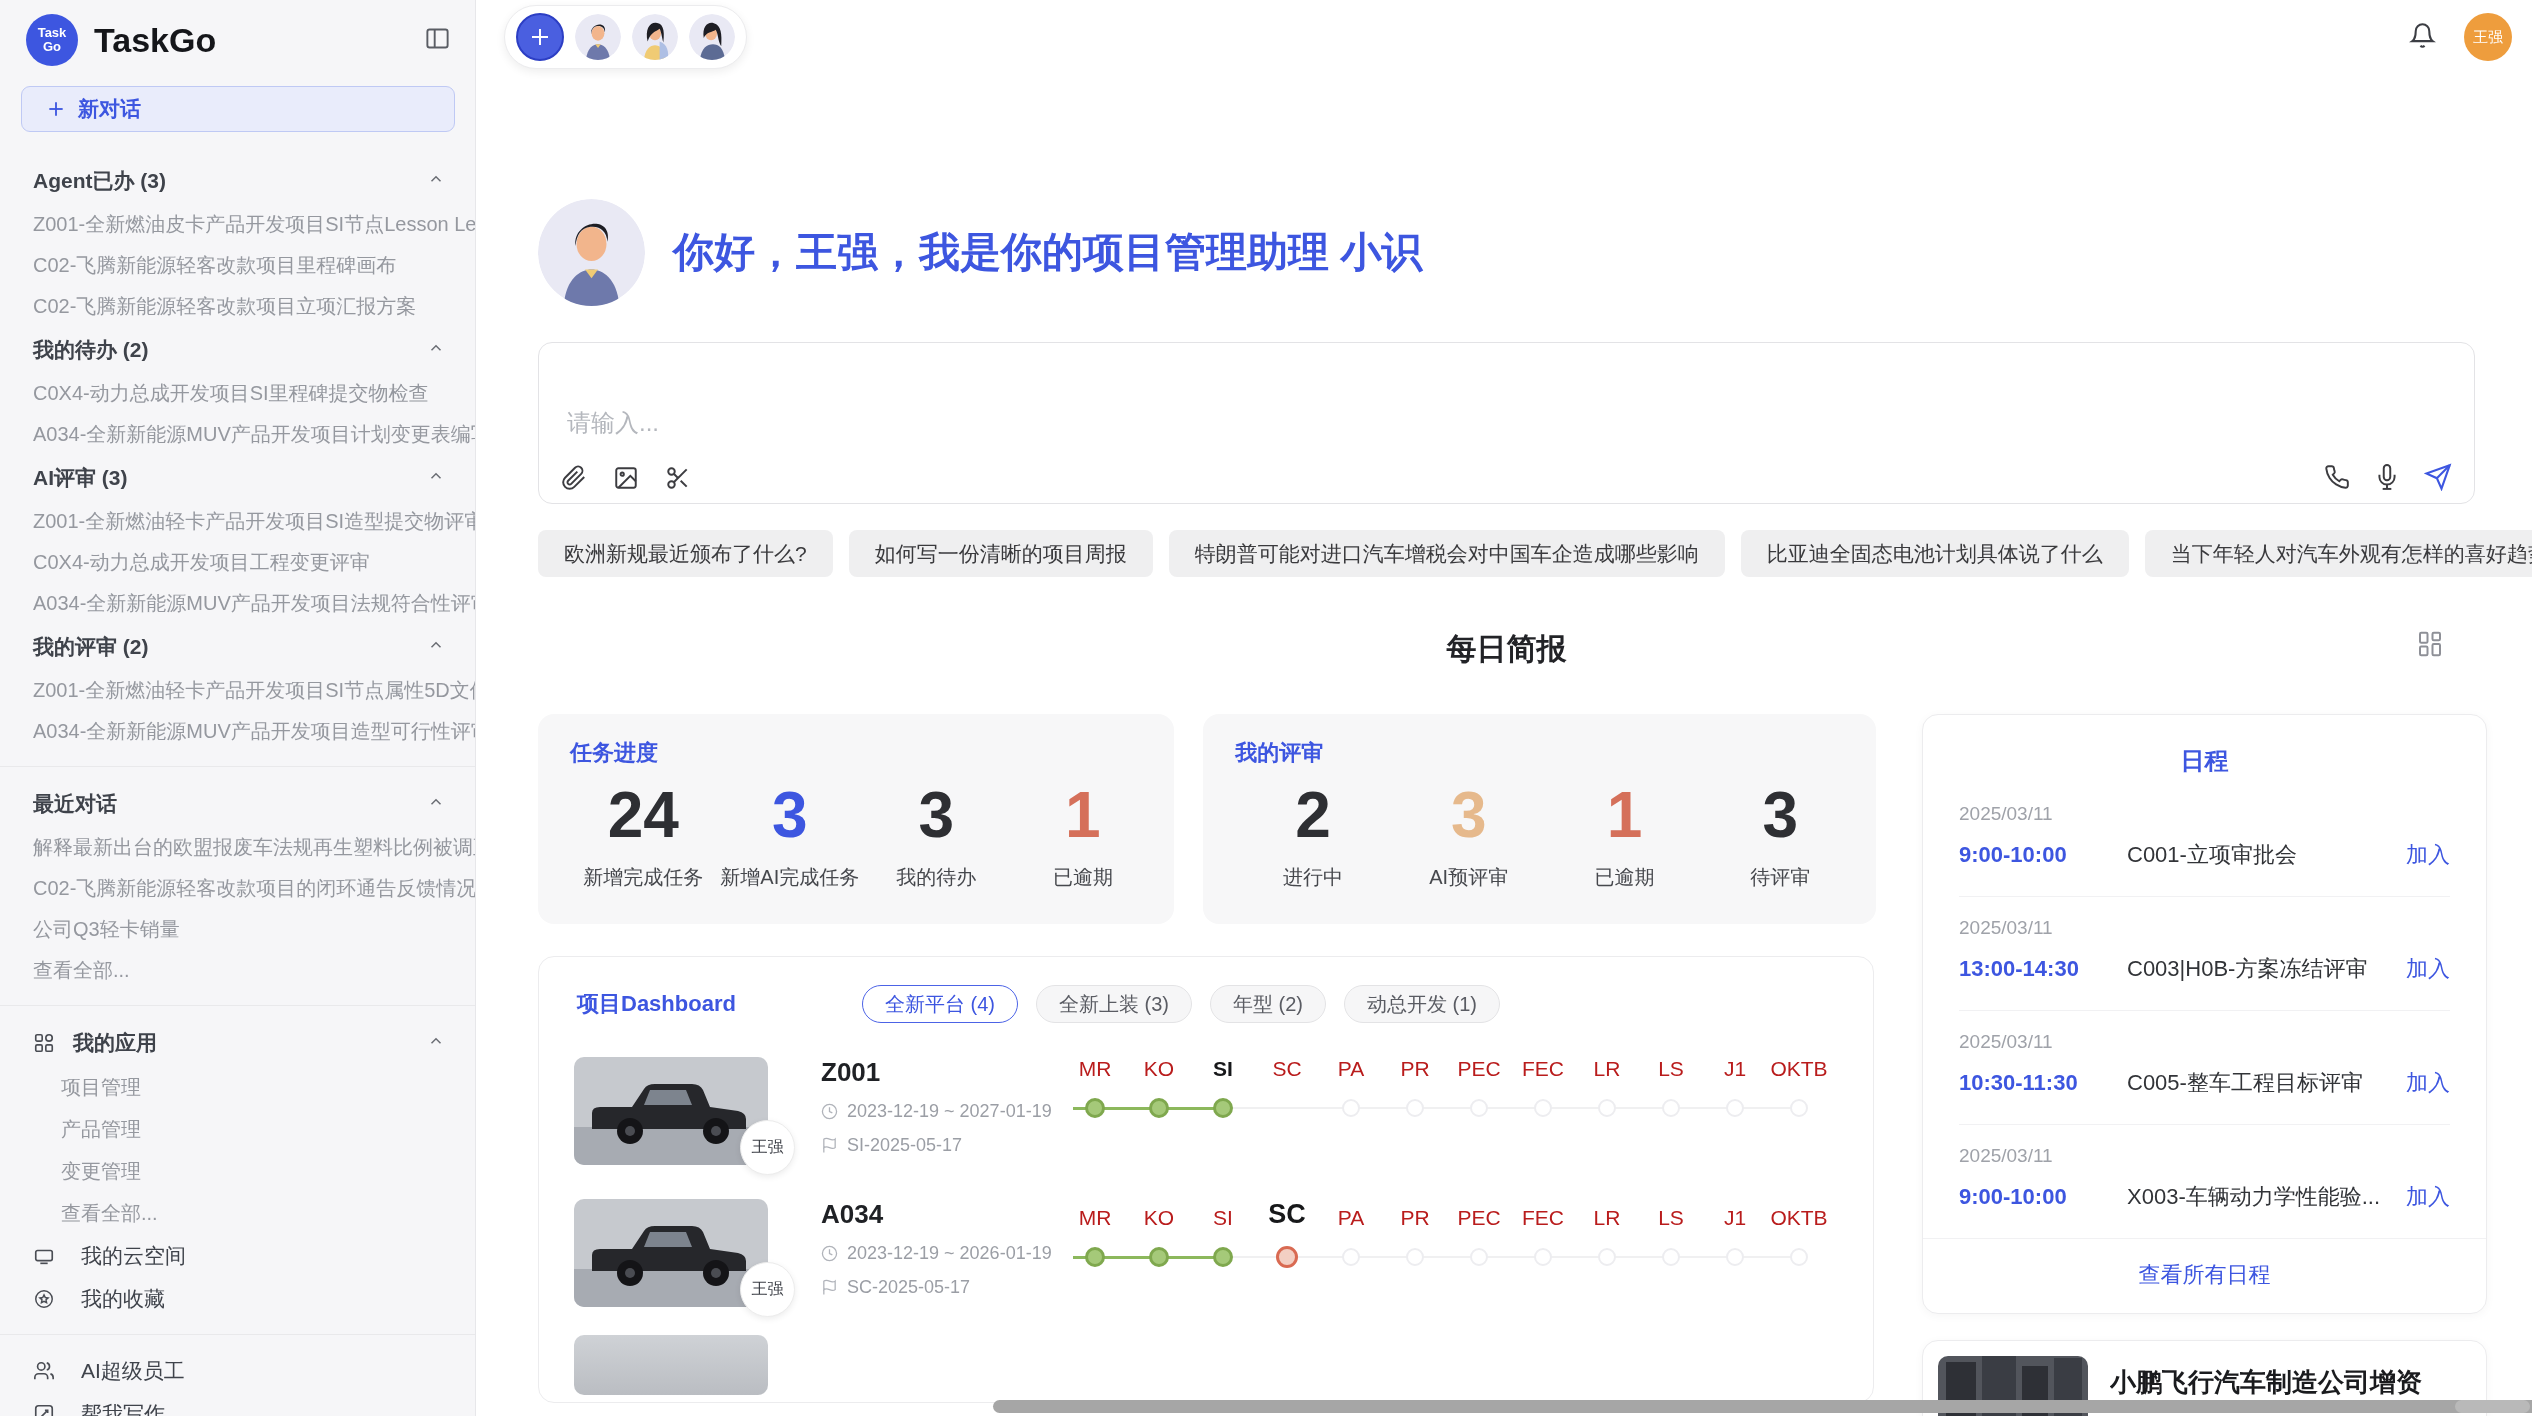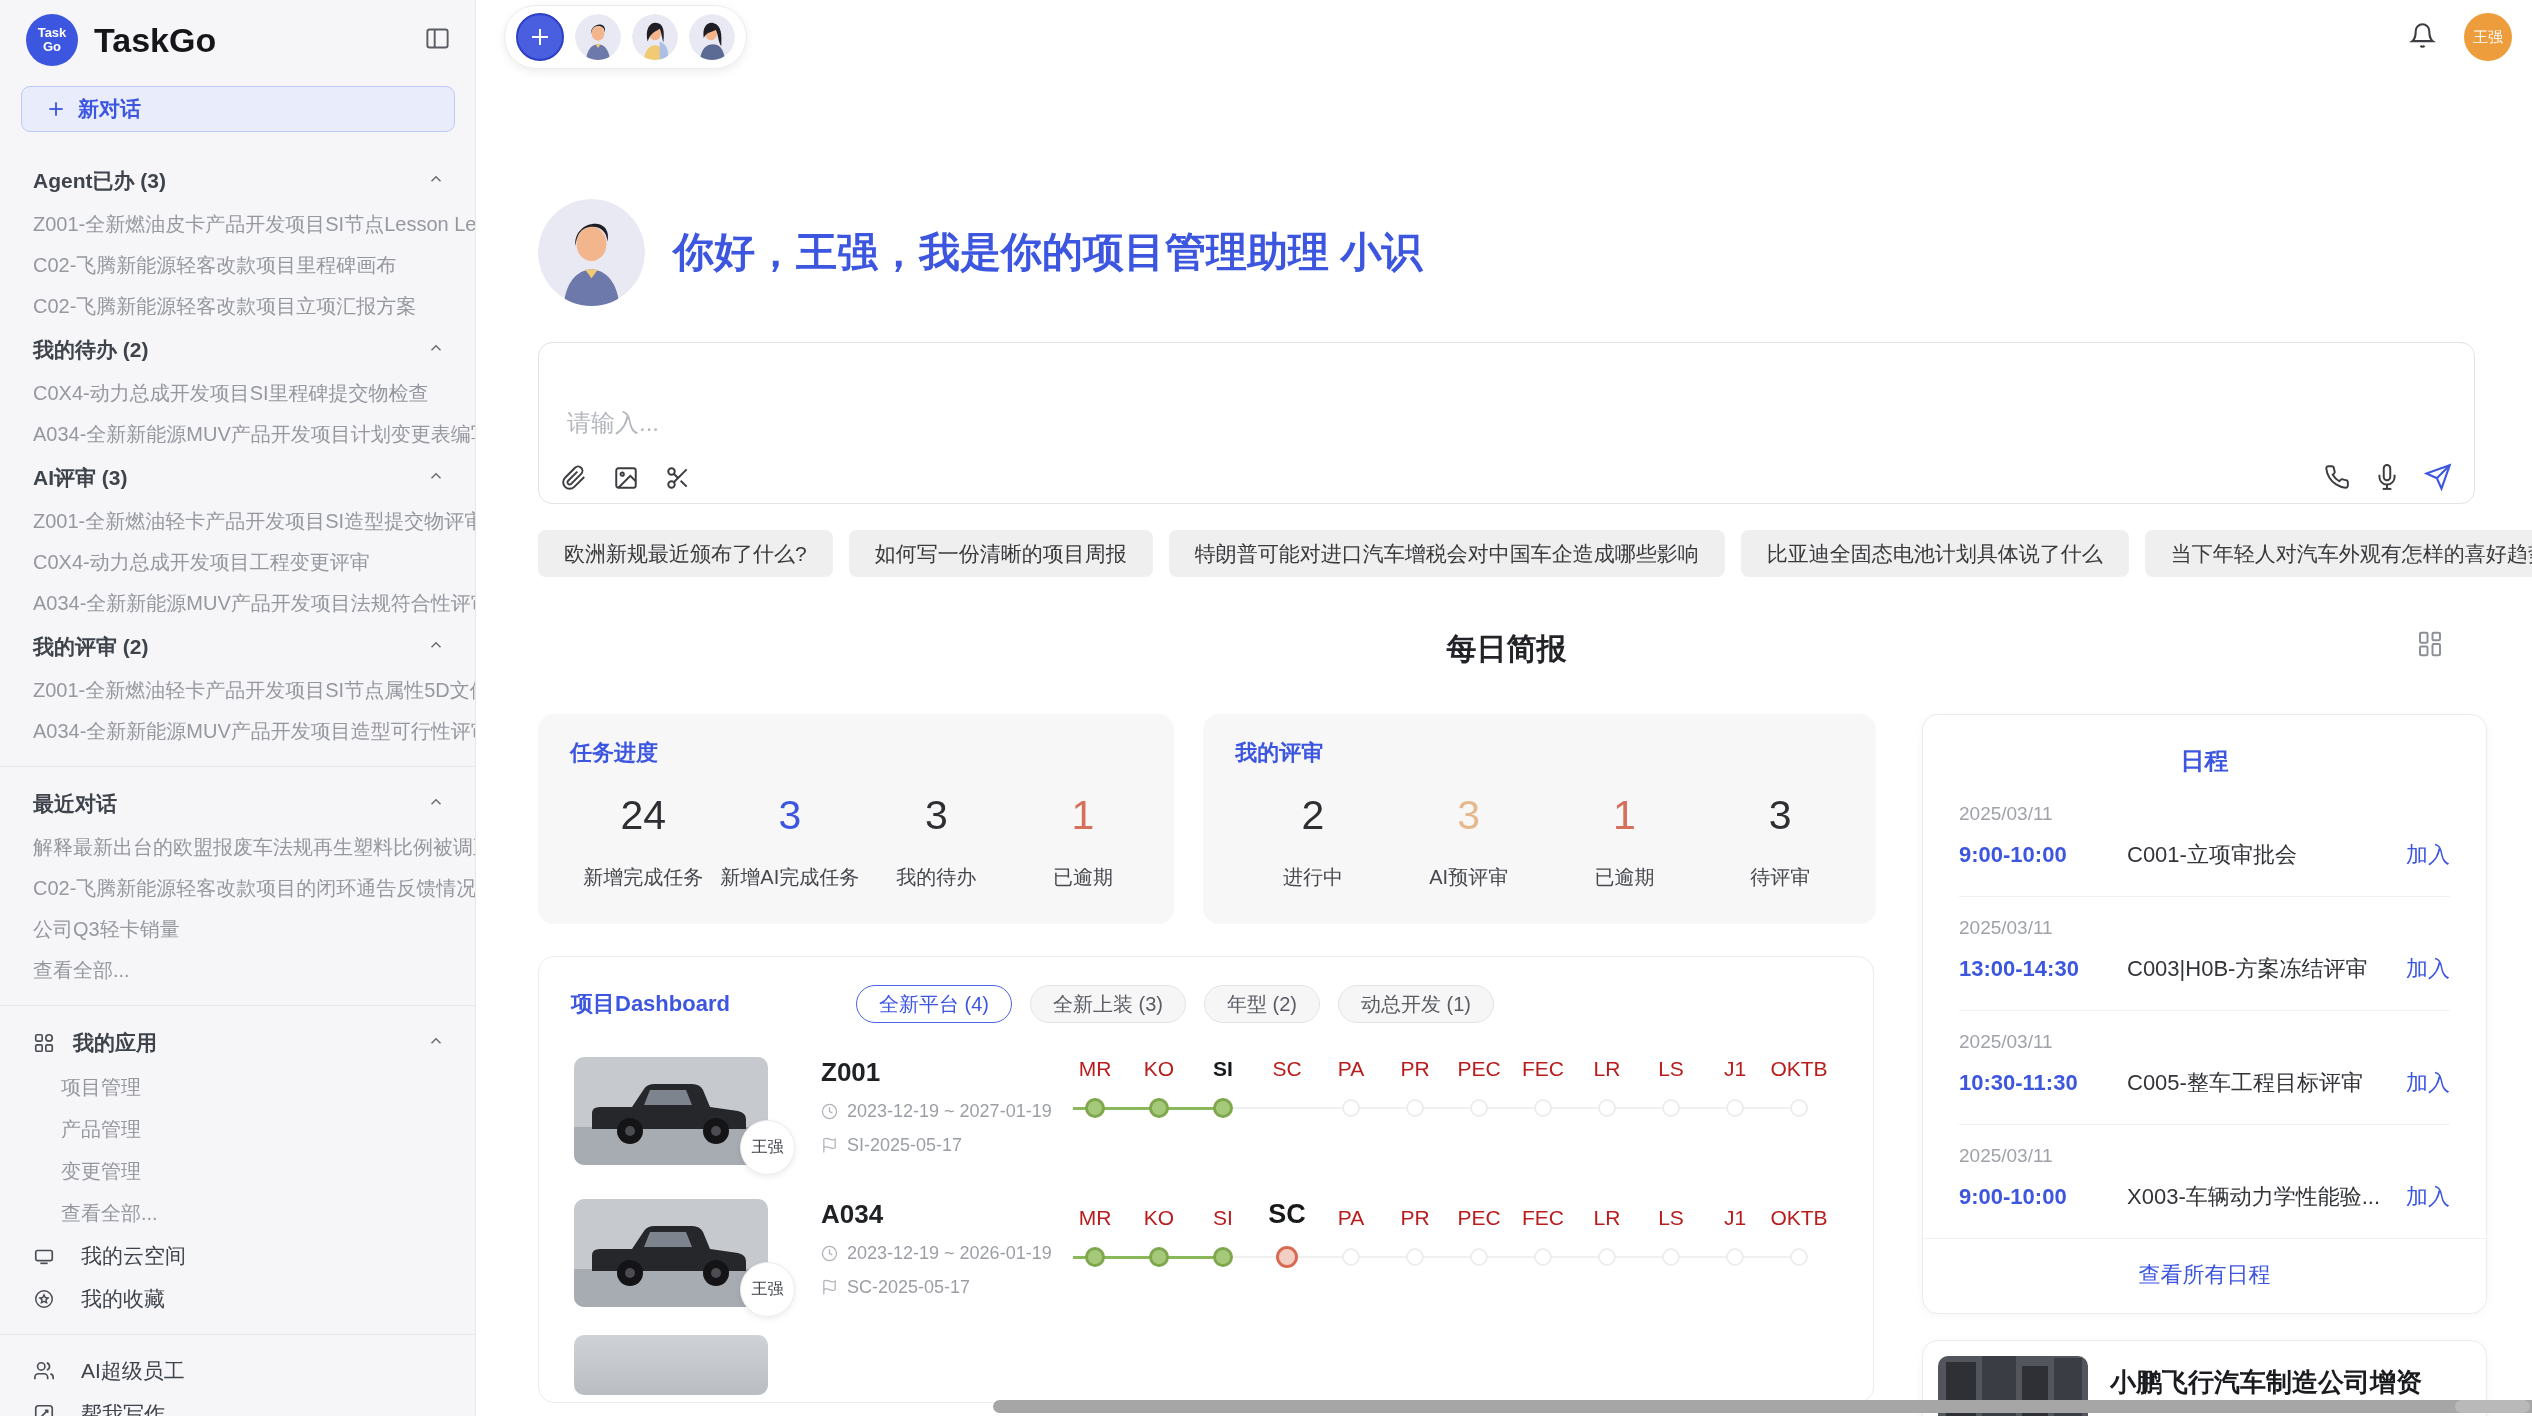--- a/index.html
+++ b/index.html
@@ -75,28 +75,28 @@
   .left-col { width:1338px; flex-shrink:0; }
   .right-col { width:565px; flex-shrink:0; }
 
   .stats-row { display:flex; gap:29px; }
   .stat-card { background:#f7f7f8; border-radius:16px; height:210px; padding:24px 18px 0 32px; }
   .stat-card.c1 { width:641px; }
   .stat-card.c2 { width:678px; }
   .stat-title { font-size:22px; color:#3d56e0; font-weight:600; }
   .stat-grid { display:flex; margin-top:10px; }
   .stat-cell { flex:1; text-align:center; }
-  .stat-num { font-size:41px; font-weight:400; color:#2e2f33; line-height:74px; }
+  .stat-num { font-size:64px; font-weight:700; color:#2e2f33; line-height:74px; }
   .stat-num.blue { color:#3d56e0; } .stat-num.red { color:#d5705a; } .stat-num.tan { color:#e6b98c; }
   .stat-label { margin-top:12px; font-size:20px; color:#46484d; }
 
   .dash-card { margin-top:32px; width:1336px; height:447px; background:#fff;
     border:1px solid #ececee; border-radius:16px; padding:28px 0 0; overflow:hidden; }
   .dash-head { display:flex; align-items:center; padding:0 32px; }
-  .dash-title { font-size:22px; font-weight:600; color:#3d56e0; }
+  .dash-title { font-size:22px; font-weight:600; color:#3d56e0;margin-left:6px; }
   .dash-tabs { display:flex; gap:18px; margin-left:126px; }
   .tab { height:38px; border-radius:19px; padding:0 22px; display:flex; align-items:center;
     font-size:20px; color:#5a5c63; background:#f6f6f7; border:1px solid #e3e3e5; cursor:pointer; }
   .tab.selected { background:#fff; border:1.5px solid #4c63e6; color:#3d56e0; }
 
   .proj-row { display:flex; margin:34px 0 0 35px; }
   .car-wrap { position:relative; width:194px; height:108px; flex-shrink:0; }
   .car-img { width:194px; height:108px; border-radius:10px; overflow:hidden; }
   .owner-badge { position:absolute; right:-27px; bottom:-10px; width:55px; height:55px;
     border-radius:50%; background:#fff; border:1px solid #ececec; box-shadow:0 2px 6px rgba(0,0,0,.08);

